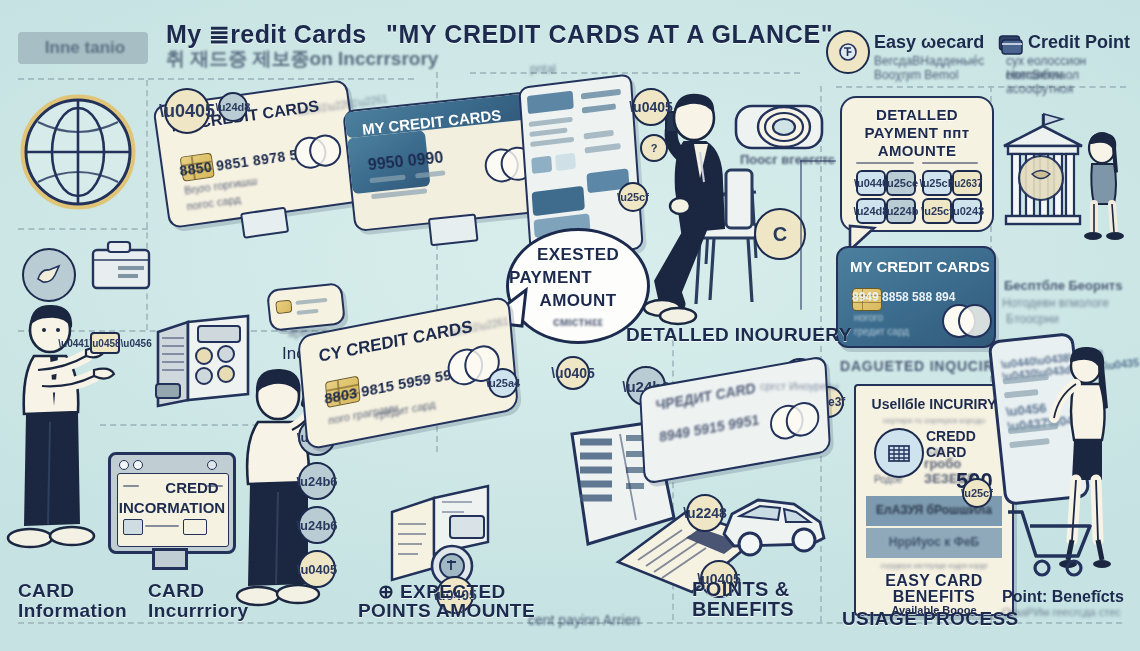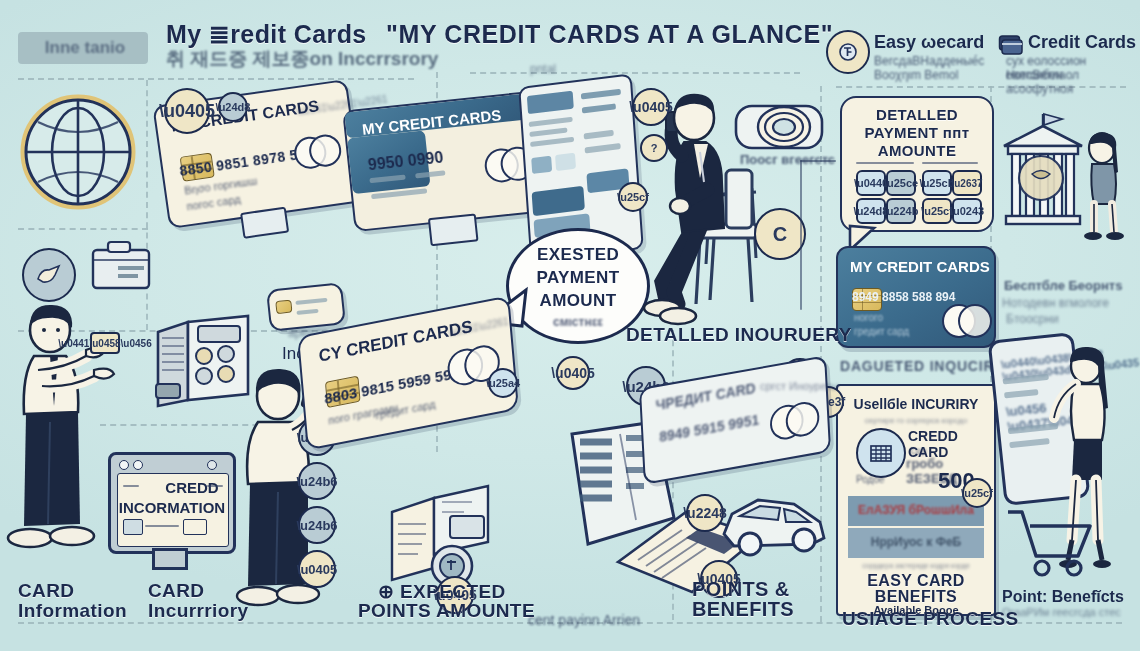--- a/index.html
+++ b/index.html
@@ -93,21 +93,21 @@
   <div class="ink blur2" style="left:874px;top:54px;font-size:12px;">BerсдаBНадденые́с</div>
   <div class="ink blur2" style="left:874px;top:68px;font-size:12px;">Booχηιm Bemol</div>
 
   <div style="position:absolute;left:998px;top:32px;">
     <svg width="26" height="24" viewBox="0 0 26 24">
       <rect x="1.5" y="4" width="20" height="14" rx="3" fill="#2f4168" stroke="#1c2a4e" stroke-width="1.5"></rect>
       <rect x="4" y="8" width="20" height="14" rx="3" fill="#4a6490" stroke="#1c2a4e" stroke-width="1.5"></rect>
       <path d="M4 12 h20" stroke="#dfe9f2" stroke-width="1.6"></path>
     </svg>
   </div>
-  <div class="ink bold blur1" style="left:1028px;top:32px;font-size:18px;">Credit Cards</div>
+  <div class="ink bold blur1" style="left:1028px;top:32px;font-size:18px;">Credit Point</div>
   <div class="ink blur2" style="left:1006px;top:68px;font-size:12px;">НотсВетлаол асоофутноя</div>
   <div class="ink blur2" style="left:1006px;top:54px;font-size:12px;">сух еолоссион овегсибен</div>
 
   <div style="position:absolute;left:18px;top:92px;">
     <svg width="120" height="120" viewBox="0 0 120 120">
       <circle cx="60" cy="60" r="52" fill="none" stroke="#e0c477" stroke-width="11"></circle>
       <circle cx="60" cy="60" r="52" fill="#d7ebea" stroke="#22325a" stroke-width="3"></circle>
       <ellipse cx="60" cy="60" rx="26" ry="44" fill="none" stroke="#22325a" stroke-width="2.6"></ellipse>
       <path d="M8 60 h104 M60 8 v104" stroke="#22325a" stroke-width="2.6"></path>
       <path d="M20 30 Q60 50 100 30 M20 90 Q60 70 100 90" fill="none" stroke="#22325a" stroke-width="2.2" opacity=".8"></path>
@@ -180,21 +180,21 @@
     <div class="lineL" style="left:60px;top:66px;width:36px;height:6px;"></div>
     <div style="position:absolute;left:6px;top:70px;width:20px;height:16px;background:#8fb0c4;border-radius:3px;"></div>
     <div style="position:absolute;left:30px;top:70px;width:20px;height:16px;background:#cfe0e6;border-radius:3px;"></div>
     <div style="position:absolute;left:4px;top:104px;width:52px;height:24px;background:#3f6b8c;border-radius:4px;"></div>
     <div style="position:absolute;left:60px;top:92px;width:42px;height:20px;background:#5c87a6;border-radius:4px;"></div>
     <div style="position:absolute;left:4px;top:132px;width:56px;height:18px;background:#7fa3bb;border-radius:4px;"></div>
   </div>
 
   <div class="bubble-round" style="left:506px;top:228px;width:138px;height:110px;">
     <div class="ink title-main" style="left:0;top:14px;width:138px;text-align:center;font-size:17px;">EXΕSTED</div>
-    <div class="ink title-main" style="left:0;top:37px;width:138px;text-align:center;font-size:17px;">PAYMENT</div>
+    <div class="ink title-main" style="left:0;top:37px;width:138px;font-size:17px;">PAYMENT</div>
     <div class="ink title-main" style="left:0;top:60px;width:138px;text-align:center;font-size:17px;">AMOUNT</div>
     <div class="ink blur2 bold" style="left:0;top:84px;width:138px;text-align:center;font-size:12px;">смιстнεε</div>
   </div>
   <div style="position:absolute;left:482px;top:288px;">
     <svg width="46" height="44" viewBox="0 0 46 44">
       <path d="M44 2 L2 34 L40 38 Z" fill="#fdfdfb" stroke="#1c2a4e" stroke-width="3"></path>
     </svg>
   </div>
 
   <div class="person" style="left:648px;top:86px;">
@@ -268,36 +268,36 @@
     <div class="bold blur1" style="position:absolute;left:14px;top:42px;font-size:12px;color:#e9f1f6;">8949 8858 588 894</div>
     <div class="blur2" style="position:absolute;left:16px;top:64px;font-size:10px;color:#d5e4ee;">ногого</div>
     <div class="blur2" style="position:absolute;left:16px;top:78px;font-size:10px;color:#d5e4ee;">гредит сард</div>
     <div class="mc" style="left:104px;top:56px;width:30px;height:30px;">
       <span></span>
         <span></span>
     </div>
   </div>
   <div class="ink blur2 bold" style="left:840px;top:358px;font-size:14px;letter-spacing:.8px;">DAGUETED INQUCIRY</div>
 
-  <div class="card" style="left:836px;top:384px;width:156px;height:228px;border-radius:4px;">
+  <div class="card" style="left:854px;top:384px;width:156px;height:228px;border-radius:4px;">
     <div class="ink bold" style="left:0;top:10px;width:156px;text-align:center;font-size:14px;">Usellбle INCURIRY</div>
     <div class="ink blur3" style="left:10px;top:30px;width:136px;text-align:center;font-size:8px;">сертире го соргерса корсдо</div>
     <div class="coin coin-blue" style="left:18px;top:42px;width:46px;height:46px;">
       <svg width="26" height="24" viewBox="0 0 26 24">
         <rect x="3" y="5" width="20" height="15" fill="none" stroke="#22325a" stroke-width="1.7"></rect>
         <path d="M3 9 h20 M3 13 h20 M3 17 h20 M8 5 v15 M13 5 v15 M18 5 v15" stroke="#22325a" stroke-width="1.3"></path>
       </svg>
     </div>
     <div class="ink bold blur1" style="left:70px;top:42px;font-size:14px;">CREDD CARD</div>
     <div class="ink blur2" style="left:72px;top:60px;font-size:9px;">Срр</div>
     <div class="ink bold blur2" style="left:68px;top:70px;font-size:13px;">гробο ЗЕЗЕЗД</div>
     <div class="ink bold" style="left:100px;top:82px;font-size:22px;">500</div>
     <div class="ink blur2" style="left:18px;top:88px;font-size:10px;">Родое</div>
     <div style="position:absolute;left:10px;top:110px;width:136px;height:30px;background:#7d9bb0;"></div>
-    <div class="blur2 bold" style="position:absolute;left:10px;top:117px;width:136px;text-align:center;font-size:12px;color:#b91c1c;">ЕлАЗУЯ бРошшИла</div>
+    <div class="blur2 bold" style="position:absolute;left:10px;top:117px;width:136px;text-align:center;font-size:12px;color:#0f172a;">ЕлАЗУЯ бРошшИла</div>
     <div style="position:absolute;left:10px;top:142px;width:136px;height:30px;background:#8fa9bb;"></div>
     <div class="blur2 bold" style="position:absolute;left:10px;top:149px;width:136px;text-align:center;font-size:12px;color:#27384f;">НррИуос  к  ФеБ</div>
     <div class="ink blur3" style="left:10px;top:176px;width:136px;text-align:center;font-size:7px;">соррдера застериде кодри корде</div>
     <div class="ink title-main" style="left:0;top:186px;width:156px;text-align:center;font-size:16px;">EASY CARD</div>
     <div class="ink title-main" style="left:0;top:202px;width:156px;text-align:center;font-size:16px;">BENEFITS</div>
     <div class="ink bold blur1" style="left:0;top:218px;width:156px;text-align:center;font-size:11px;">Available Boooe</div>
   </div>
 
   <div style="position:absolute;left:1000px;top:112px;">
     <svg width="86" height="128" viewBox="0 0 86 128">

